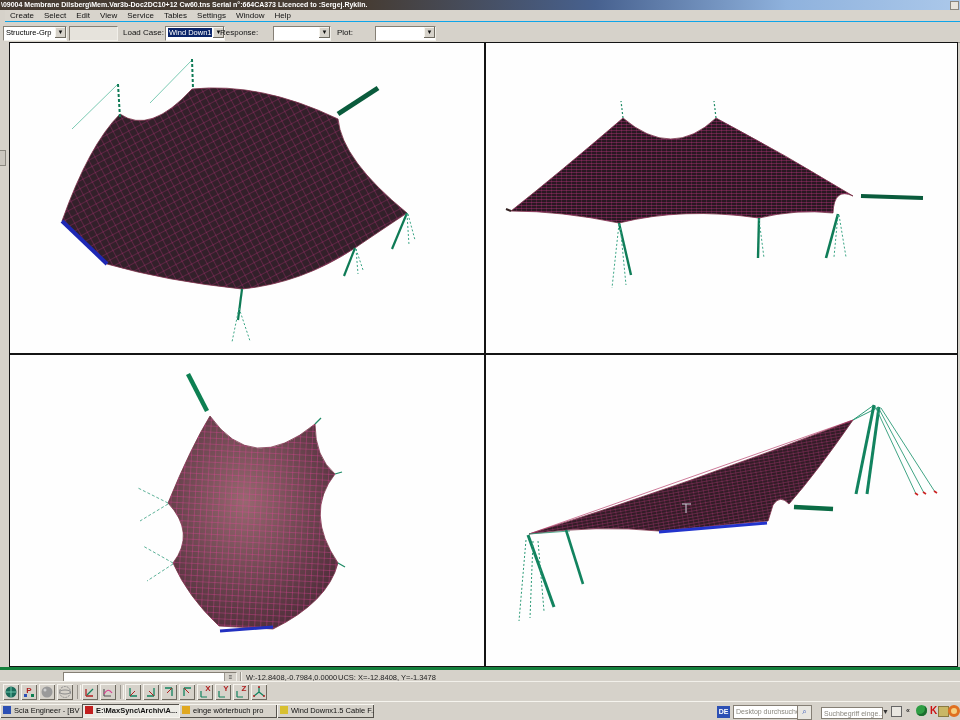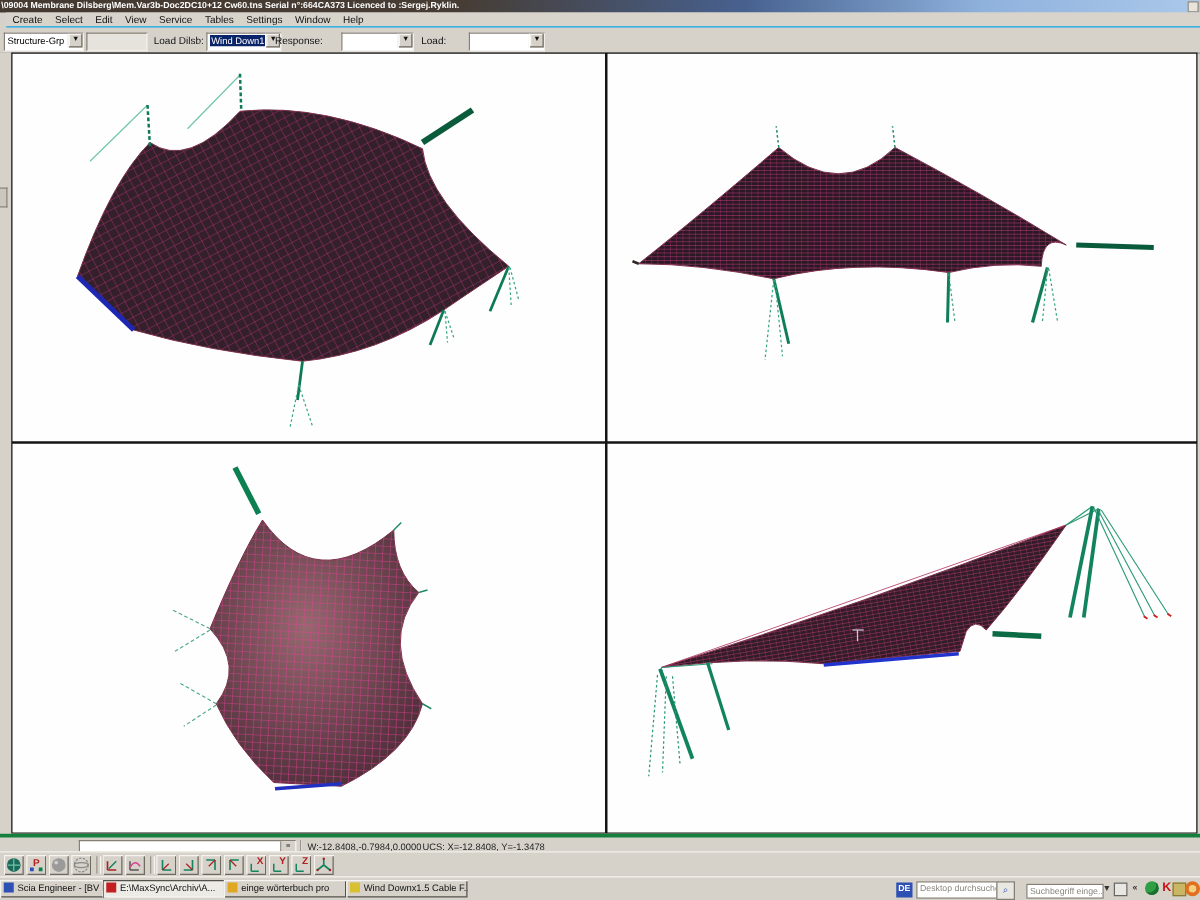--- a/index.html
+++ b/index.html
@@ -53,21 +53,21 @@
   .ibtn .glyph{position:absolute;left:0;top:2px;width:16px;text-align:center;
     font-size:8px;font-weight:bold;color:#b02020;}
   .isep{position:absolute;top:3px;width:2px;height:14px;
     border-left:1px solid #9a968e;border-right:1px solid #f6f4ee;}
   
   #taskbar{left:0;top:701px;width:960px;height:19px;background:#d6d2ca;
     border-top:1px solid #f6f4ee;}
   .tbtn{position:absolute;top:2px;height:14px;background:#d6d2ca;
     box-shadow:inset 1px 1px 0 #f6f4ee,inset -1px -1px 0 #55524c;
     font-size:7.5px;line-height:14px;color:#111;white-space:nowrap;overflow:hidden;padding:0 3px;}
-  .tbtn.active{background:#ecebe5;font-weight:normal;
+  .tbtn.active{background:#ecebe5;font-weight:bold;
     box-shadow:inset 1px 1px 0 #55524c,inset -1px -1px 0 #f6f4ee;}
   .ticon{display:inline-block;width:8px;height:8px;vertical-align:-1px;margin-right:3px;}
   #langbadge{left:717px;top:4px;width:13px;height:12px;background:#2d50b4;color:#fff;
     font-size:7px;font-weight:bold;text-align:center;line-height:12px;}
   .searchbox{top:3px;height:12px;background:#fff;border:1px solid #857f75;
     font-size:7px;color:#8a877f;line-height:11px;padding-left:2px;overflow:hidden;white-space:nowrap;}
   #magbtn{left:797px;top:3px;width:13px;height:13px;background:#e9e7e1;
     border:1px solid #857f75;font-size:8px;line-height:11px;text-align:center;color:#2d50b4;}
   .minisym{font-size:7px;color:#333;top:6px;}
   #sqbtn{left:891px;top:4px;width:9px;height:9px;background:#e9e7e1;border:1px solid #666;}
@@ -84,31 +84,31 @@
 <div class="abs" id="menubar">
   <span>Create</span><span>Select</span><span>Edit</span><span>View</span><span>Service</span><span>Tables</span><span>Settings</span><span>Window</span><span>Help</span>
 </div>
 
 <div class="abs" id="toolbar">
   <div class="abs combo" style="left:3px;width:62px;">
     <span class="cval">Structure-Grp 1</span>
     <span class="drop">▼</span>
   </div>
   <div class="abs sunkenbox" style="left:69px;width:47px;"></div>
-  <span class="abs tlabel" style="left:123px;">Load Dilsb:</span>
+  <span class="abs tlabel" style="left:123px;">Load Case:</span>
   <div class="abs combo" style="left:165px;width:58px;">
     <span class="cval"><span class="sel">Wind Down15</span></span>
     <span class="drop">▼</span>
   </div>
   <span class="abs tlabel" style="left:220px;">Response:</span>
   <div class="abs combo" style="left:273px;width:56px;">
     <span class="cval"></span>
     <span class="drop">▼</span>
   </div>
-  <span class="abs tlabel" style="left:337px;">Load:</span>
+  <span class="abs tlabel" style="left:337px;">Plot:</span>
   <div class="abs combo" style="left:375px;width:59px;">
     <span class="cval"></span>
     <span class="drop">▼</span>
   </div>
 </div>
 
 <div class="abs" id="leftstrip">
   <div class="abs" id="paneltab"></div>
 </div>
 

